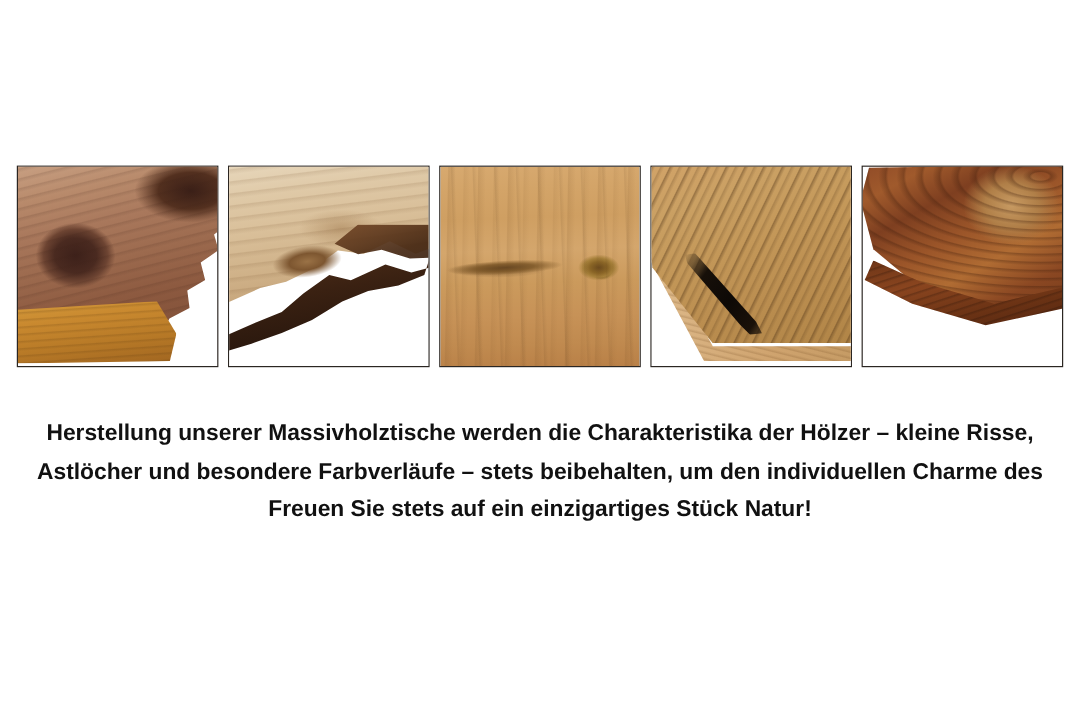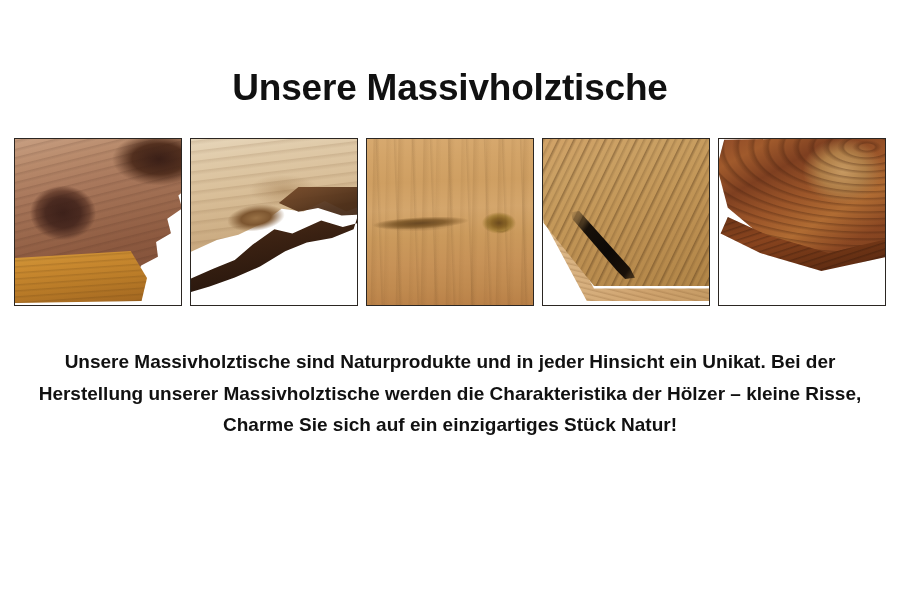--- a/index.html
+++ b/index.html
@@ -285,21 +285,20 @@
     line-height: 31.5px;
     color: #111111;
   }
   .body-copy .line { white-space: nowrap; display: block; }
 </style>
 </head>
 <body>
 
 <div class="page">
 
-  <h1 class="title">Unsere Massivholztische</h1>
 
   <div class="gallery">
 
     <div class="panel p1">
       <div class="art">
         <div class="bg"></div>
         <div class="slab"></div>
         <div class="grain"></div>
         <div class="edge"></div>
         <div class="edge-grain"></div>
@@ -342,18 +341,18 @@
         <div class="top"></div>
         <div class="fig"></div>
         <div class="face"></div>
         <div class="face-grain"></div>
       </div>
     </div>
 
   </div>
 
   <div class="body-copy">
-    <span class="line">Unsere Massivholztische sind Naturprodukte und in jeder Hinsicht ein Unikat. Bei der</span>
     <span class="line">Herstellung unserer Massivholztische werden die Charakteristika der Hölzer – kleine Risse,</span>
-    <span class="line">Charme Sie sich auf ein einzigartiges Stück Natur!</span>
+    <span class="line">Astlöcher und besondere Farbverläufe – stets beibehalten, um den individuellen Charme des</span>
+    <span class="line">Freuen Sie stets auf ein einzigartiges Stück Natur!</span>
   </div>
 
 </div>
 
 </body></html>

